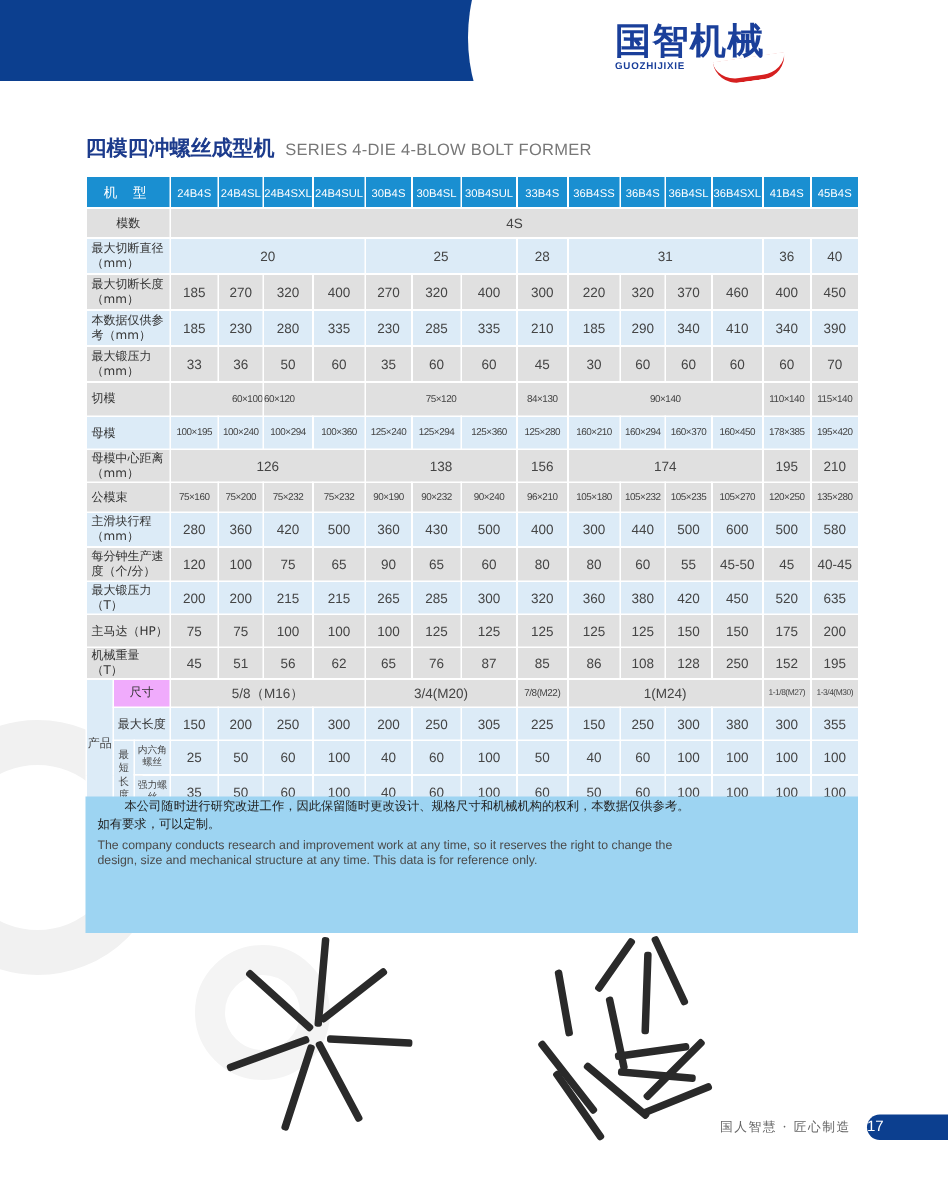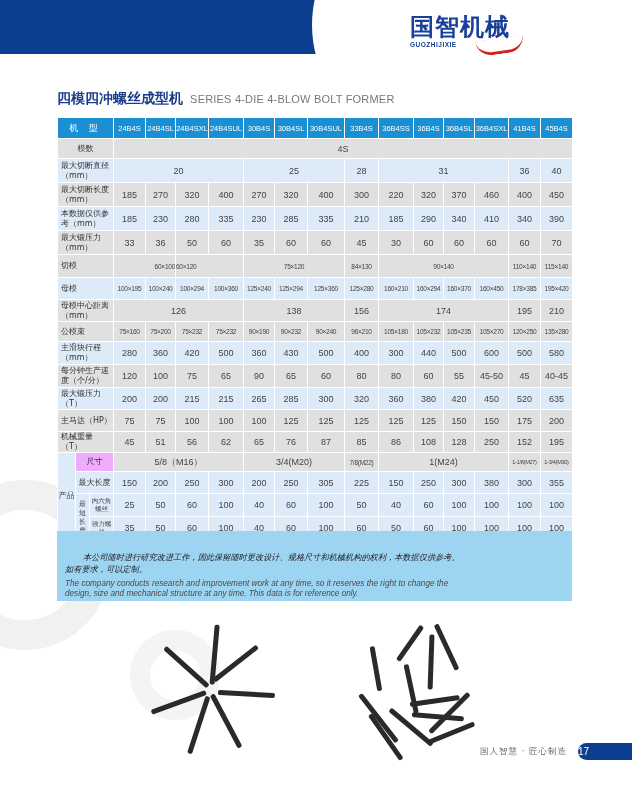--- a/index.html
+++ b/index.html
@@ -31,21 +31,21 @@
   tr.g td { background: #e0e0e0; }
   tr.b td { background: #dcebf7; }
   tr.g td.lbl { background: #e0e0e0; }
   tr.b td.lbl { background: #dcebf7; }
   td.small { font-size: 6.6px !important; letter-spacing: -0.3px; }
   td.tiny { font-size: 5.6px !important; letter-spacing: -0.3px; }
   td.prod-side { background: #dcebf7 !important; font-family: "DejaVu Sans", sans-serif; font-size: 8px !important; line-height: 10px; white-space: normal !important; }
   td.sub { font-family: "DejaVu Sans", sans-serif; font-size: 6.5px !important; line-height: 8px; white-space: normal !important; }
   td.sub-lbl { font-family: "DejaVu Sans", sans-serif; font-size: 7px !important; line-height: 9px; white-space: normal !important; }
 
-  .notes { position: absolute; left: 57px; top: 531px; width: 515px; height: 70px; background: #9dd4f2; padding: 20px 8px; font-style: italic; }
+  .notes { position: absolute; left: 57px; top: 531px; width: 515px; height: 91px; background: #9dd4f2; padding: 0 8px; }
   .notes .cn1 { font-family: "DejaVu Sans", sans-serif; font-size: 8.2px; color: #222; text-indent: 18px; line-height: 12px; white-space: nowrap; }
   .notes .cn2 { font-family: "DejaVu Sans", sans-serif; font-size: 8.2px; color: #222; line-height: 12px; }
   .notes .en { font-family: "Liberation Sans", sans-serif; font-size: 8.2px; color: #4a4a4a; line-height: 10px; margin-top: 4px; }
 
   .product-img { position: absolute; }
   .rod { position: absolute; height: 5px; background: #2a2a2a; border-radius: 2px; transform-origin: left center; }
 
   .footer-slogan { position: absolute; left: 480px; top: 746px; font-family: "DejaVu Serif", serif; font-size: 8.5px; color: #666; letter-spacing: 1px; }
   .page-num { position: absolute; left: 578px; top: 743px; width: 54px; height: 17px; background: #0c3f8f; border-radius: 9px 0 0 9px; color: #fff; font-family: "Liberation Sans", sans-serif; font-size: 10px; padding-left: 0; line-height: 17px; }
 </style>

